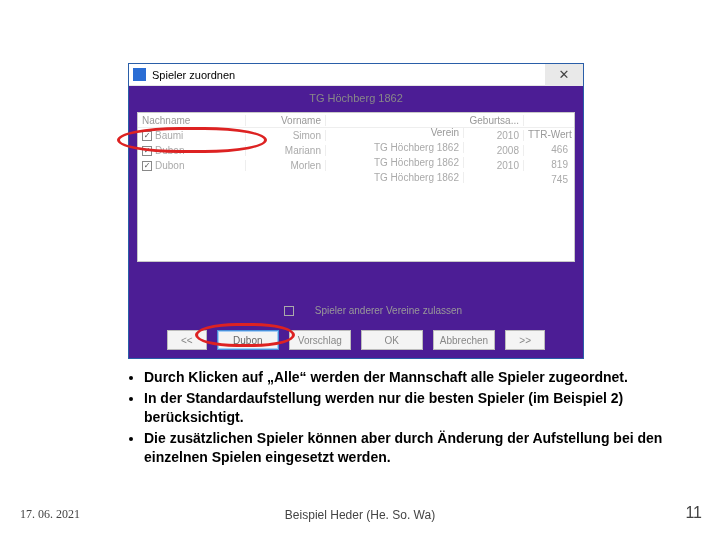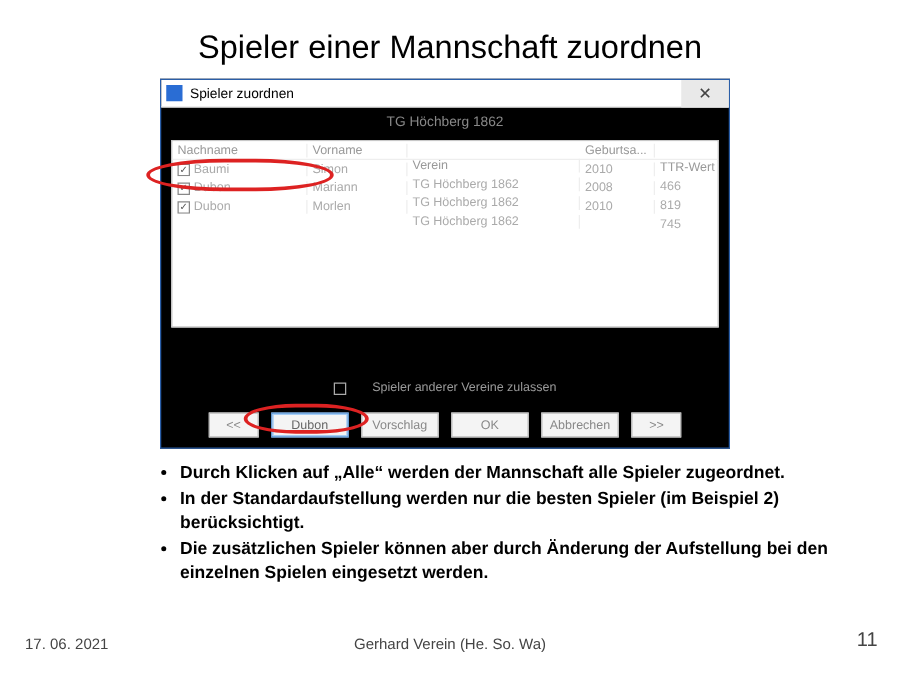--- a/index.html
+++ b/index.html
@@ -21,21 +21,21 @@
     top: 22px; left: 0; width: 720px;
     text-align: center;
     font-size: 26px;
     color: #000;
   }
   .win {
     position: absolute;
     top: 63px; left: 128px;
     width: 456px; height: 296px;
     border: 1px solid #2a5ea8;
-    background: #000000;
+    background: #4c1d95;
   }
   .titlebar {
     height: 22px;
     background: #fff;
     display: flex;
     align-items: center;
     font-size: 11px;
     border-bottom: 1px solid #e6e6e6;
   }
   .tb-icon {
@@ -59,20 +59,21 @@
   .grid {
     margin: 0 8px;
     border-top: 1px solid #c8c8c8;
     border-left: 1px solid #c8c8c8;
     border-right: 1px solid #c8c8c8;
     border-bottom: 1px solid #c8c8c8;
     font-size: 10px;
     background: #fff;
     height: 150px;
     overflow: hidden;
+    text-align: right;
   }
   .ghead, .grow {
     display: flex;
     height: 15px;
     align-items: center;
   }
   .ghead { color: #999; background:#fff; border-bottom:1px solid #eee;}
   .grow  { color: #aaa; }
   .cell { border-right: 1px solid #eee; padding: 0 4px; white-space: nowrap; overflow:hidden; }
   .c0 { width: 108px; display:flex; align-items:center; gap:3px;}
@@ -80,21 +81,21 @@
   .c2 { width: 138px; margin-top: 24px; }
   .c3 { width: 60px; }
   .c4 { width: 48px; border-right:none;margin-top:28px; }
   .chk {
     width: 10px; height: 10px;
     border: 1px solid #888;
     display:inline-flex; align-items:center; justify-content:center;
     color:#555; font-size:8px; line-height:1;
   }
   .allow-row {
-    position:absolute; bottom: 42px; left:0; width:100%;
+    position:absolute; bottom: 42px; left:17px; width:100%;
     display:flex; align-items:center; justify-content:center;
     gap:21px; font-size: 10px; color:#999;
   }
   .allow-row .chk { border-color:#aaa; color:transparent; }
   .btnrow {
     position:absolute; bottom:8px; left:0; width:100%;
     display:flex; justify-content:center; gap:10px;
   }
   .btn {
     min-width: 62px; height: 20px;
@@ -126,29 +127,28 @@
 
   .bullets {
     position:absolute;
     top: 368px; left: 128px; width: 560px;
     font-size: 14px; color:#000;
     line-height: 1.35;
   }
   .bullets ul { margin:0; padding-left: 16px; font-weight: bold; }
   .bullets li { margin-bottom: 2px; }
 
-  .footer-date { position:absolute; bottom:18px; left:20px; font-size:12px; color:#444;}
+  .footer-date { position:absolute; bottom:18px; left:20px; font-size:12px; color:#444;font-family:Liberation Serif, serif;}
   .footer-center{ position:absolute; bottom:18px; left:0; width:720px; text-align:center; font-size:12px; color:#444;}
   .footer-page { position:absolute; bottom:18px; right:18px; font-size:16px; color:#444;}
 </style>
 </head>
 <body>
 
 <div class="slide">
-  <div class="title">Spieler einer Mannschaft zuordnen</div>
 
   <div class="win">
     <div class="titlebar">
       <div class="tb-icon"></div>
       <div class="tb-title">Spieler zuordnen</div>
       <div class="tb-close">
         <span>✕</span>
       </div>
     </div>
     <div class="subheader">TG Höchberg 1862</div>
@@ -214,15 +214,15 @@
 
   <div class="bullets">
     <ul>
       <li>Durch Klicken auf „Alle“ werden der Mannschaft alle Spieler zugeordnet.</li>
       <li>In der Standardaufstellung werden nur die besten Spieler (im Beispiel 2) berücksichtigt.</li>
       <li>Die zusätzlichen Spieler können aber durch Änderung der Aufstellung bei den einzelnen Spielen eingesetzt werden.</li>
     </ul>
   </div>
 
   <div class="footer-date">17. 06. 2021</div>
-  <div class="footer-center">Gerhard Verein (He. So. Wa)</div>
+  <div class="footer-center">Beispiel Heder (He. So. Wa)</div>
   <div class="footer-page">11</div>
 </div>
 
 </body></html>

